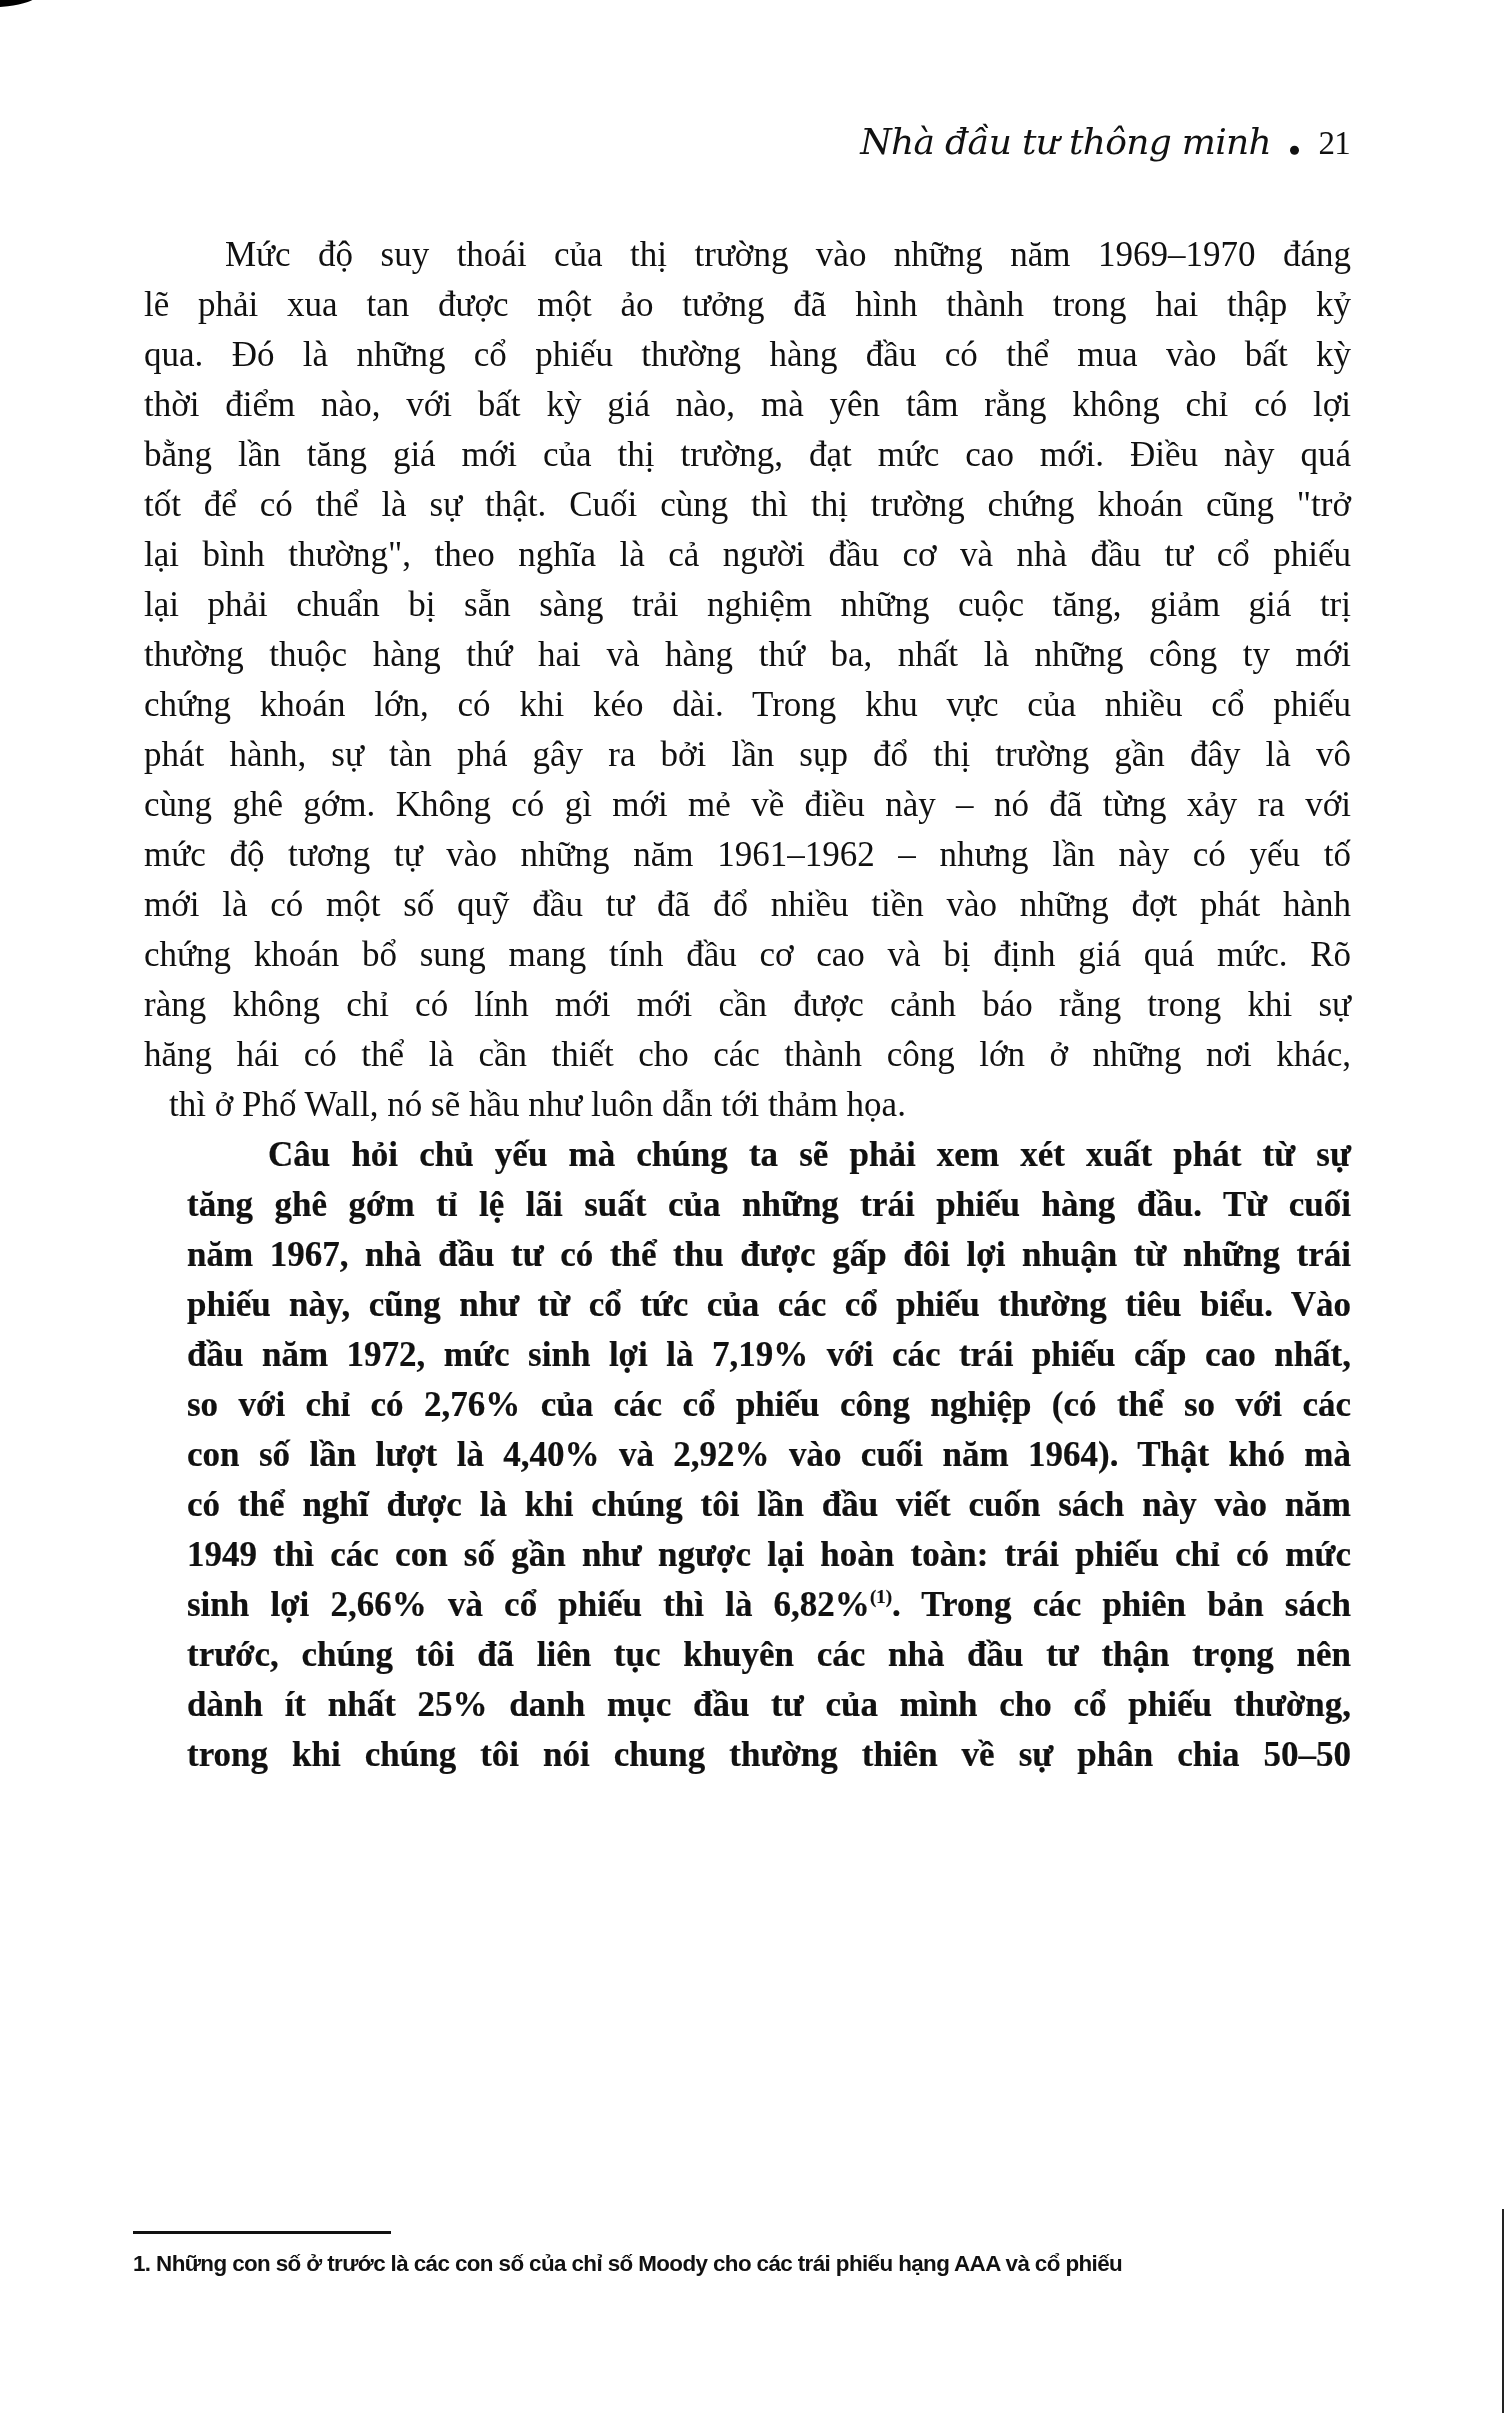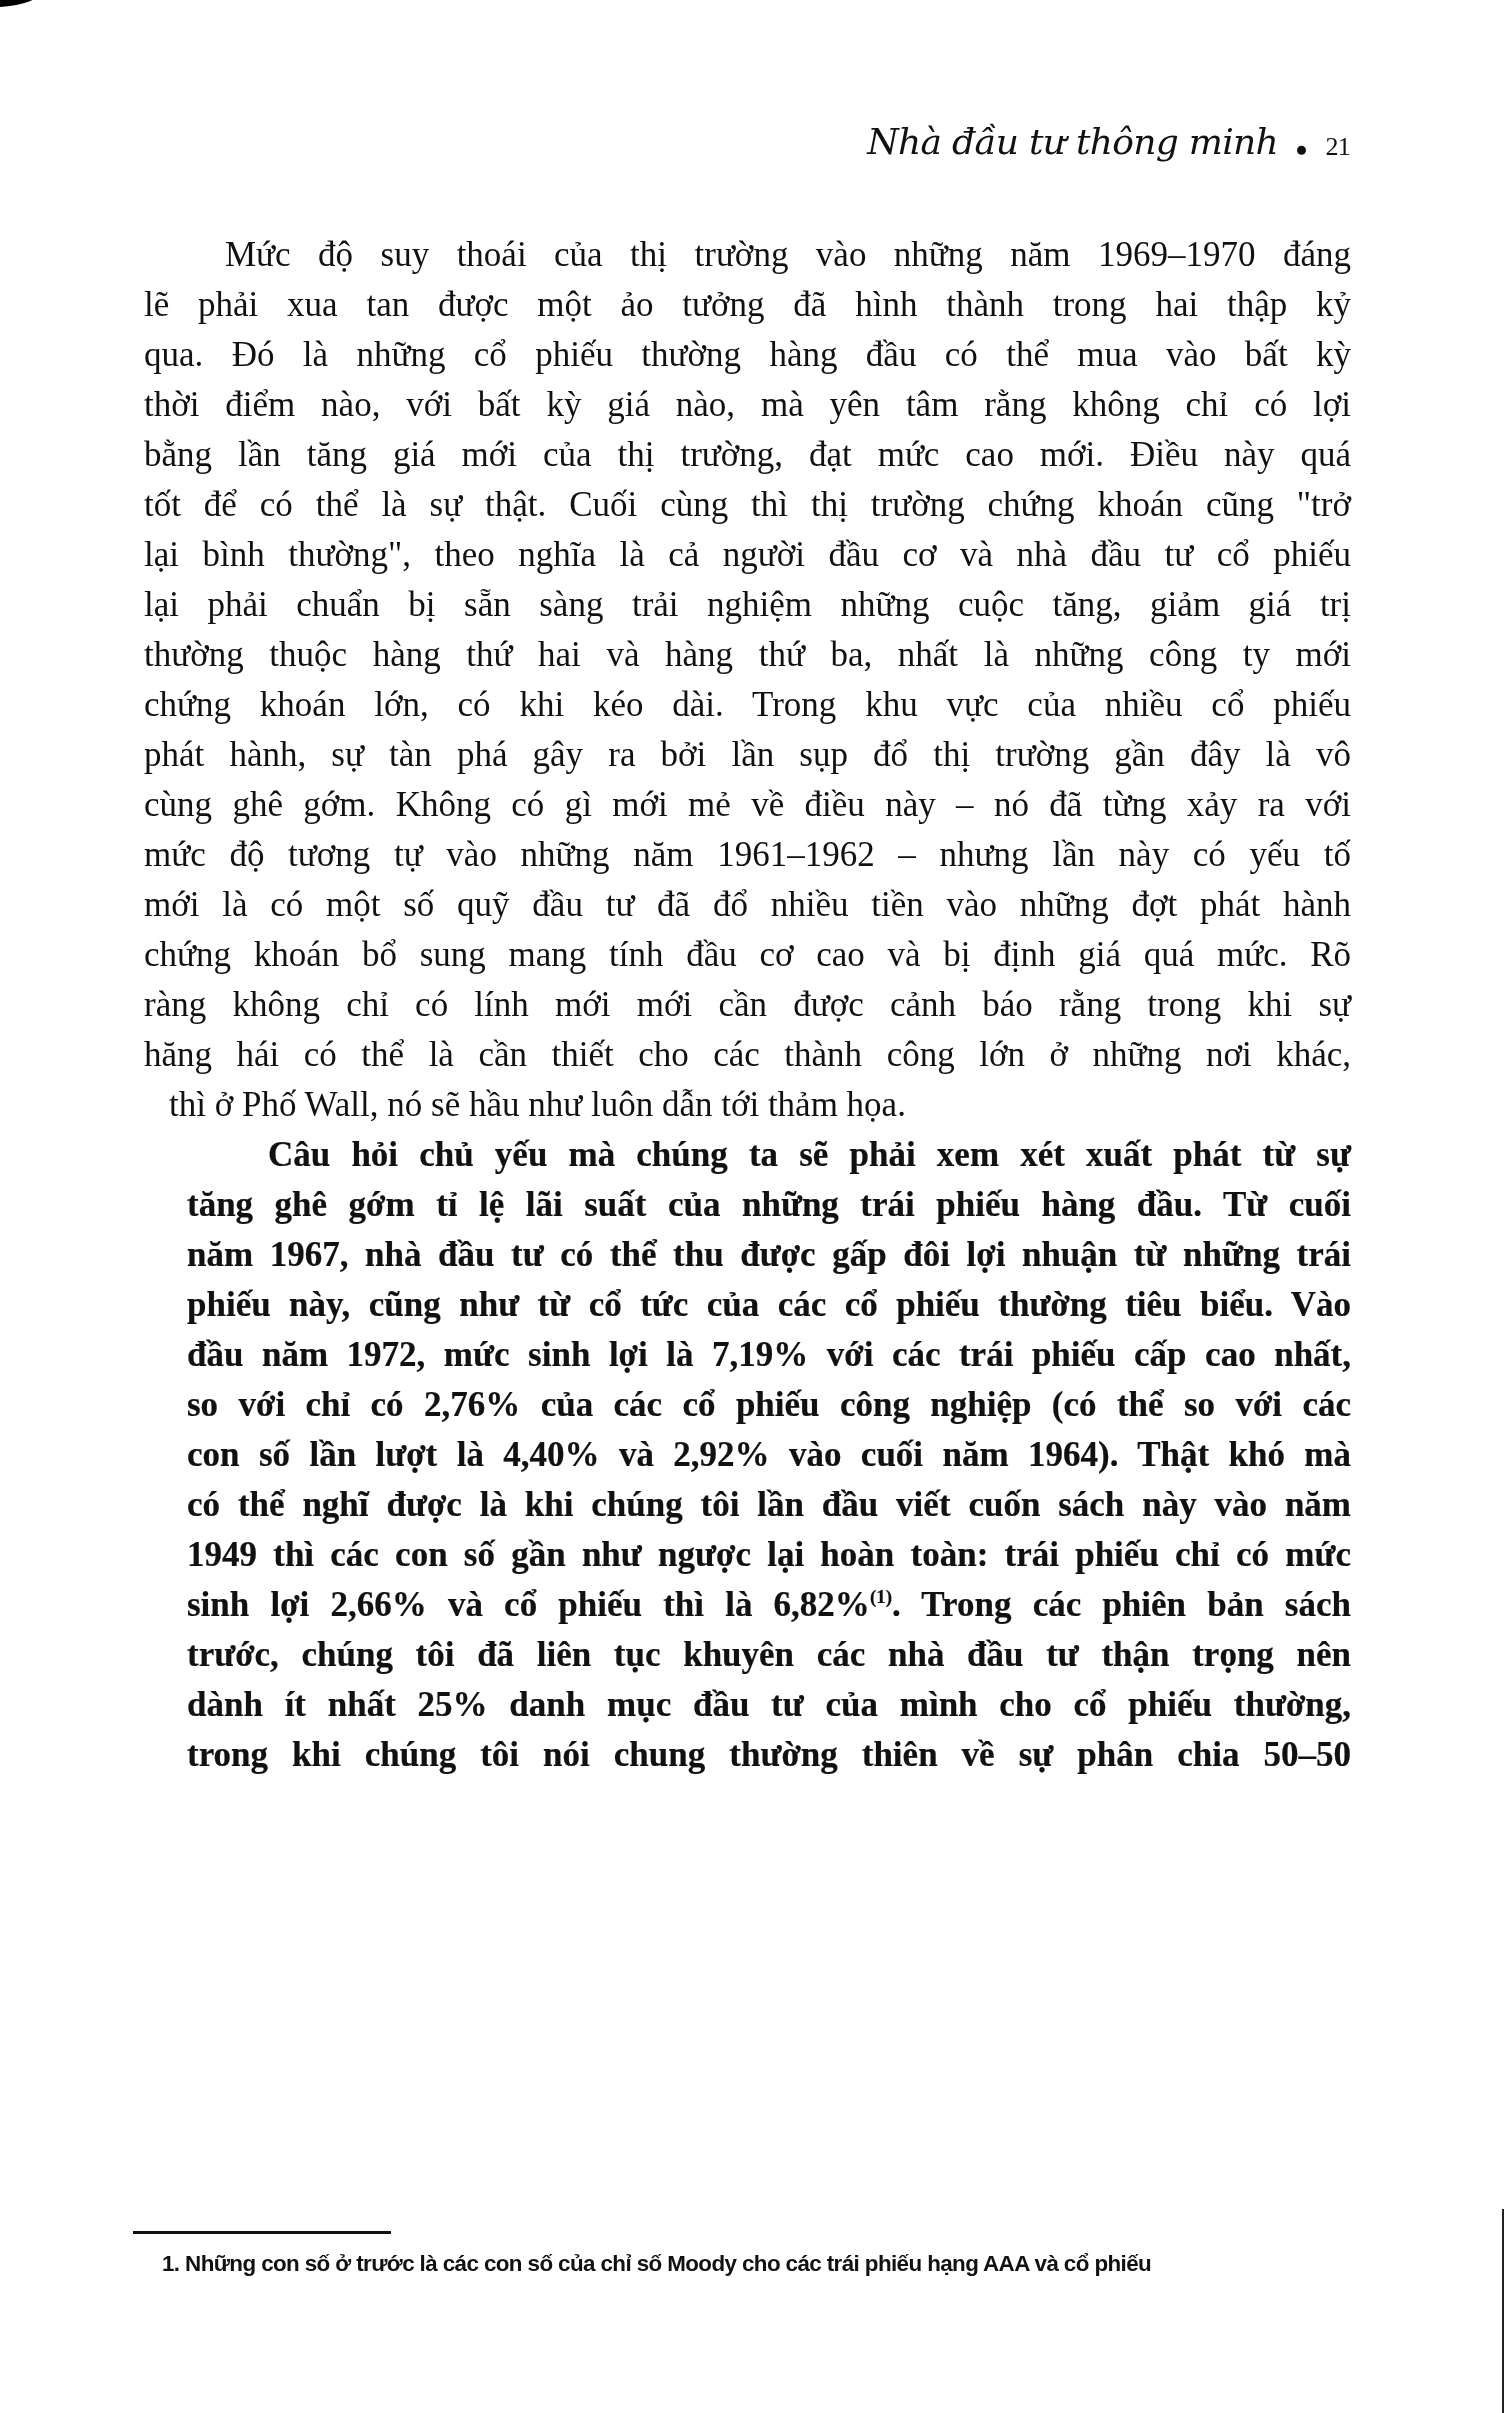--- a/index.html
+++ b/index.html
@@ -42,21 +42,21 @@
       display: inline-block;
       width: 9.4px;
       height: 9.4px;
       border-radius: 50%;
       background: #111;
       transform: translateY(-7.2px);
     }
     .running-head .page-num {
       font-style: normal;
       font-family: "Liberation Serif", serif;
-      font-size: 26px;
+      font-size: 33px;
     }
     .body-text {
       position: absolute;
       left: 144px;
       top: 230px;
       width: 1207px;
       font-family: "Liberation Serif", serif;
       font-size: 35px;
       line-height: 50px;
       color: #111;
@@ -104,21 +104,20 @@
       font-family: "Liberation Sans", sans-serif;
       font-weight: bold;
       font-size: 22.4px;
       line-height: 36px;
       letter-spacing: -0.6px;
       color: #111;
     }
     .footnote .fn-line {
       display: block;
       white-space: nowrap;
-      margin-left: 29px;
     }
     .footnote em {
       font-style: italic;
     }
     .right-edge {
       position: absolute;
       right: 2.9px;
       top: 2209px;
       width: 2.2px;
       height: 205px;

